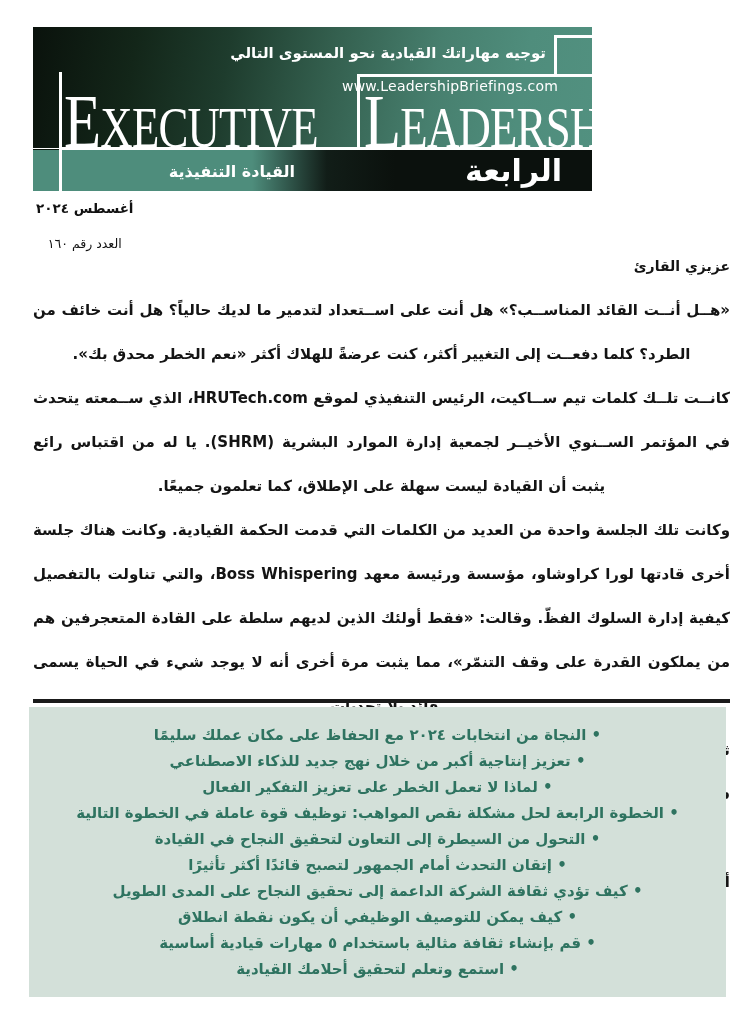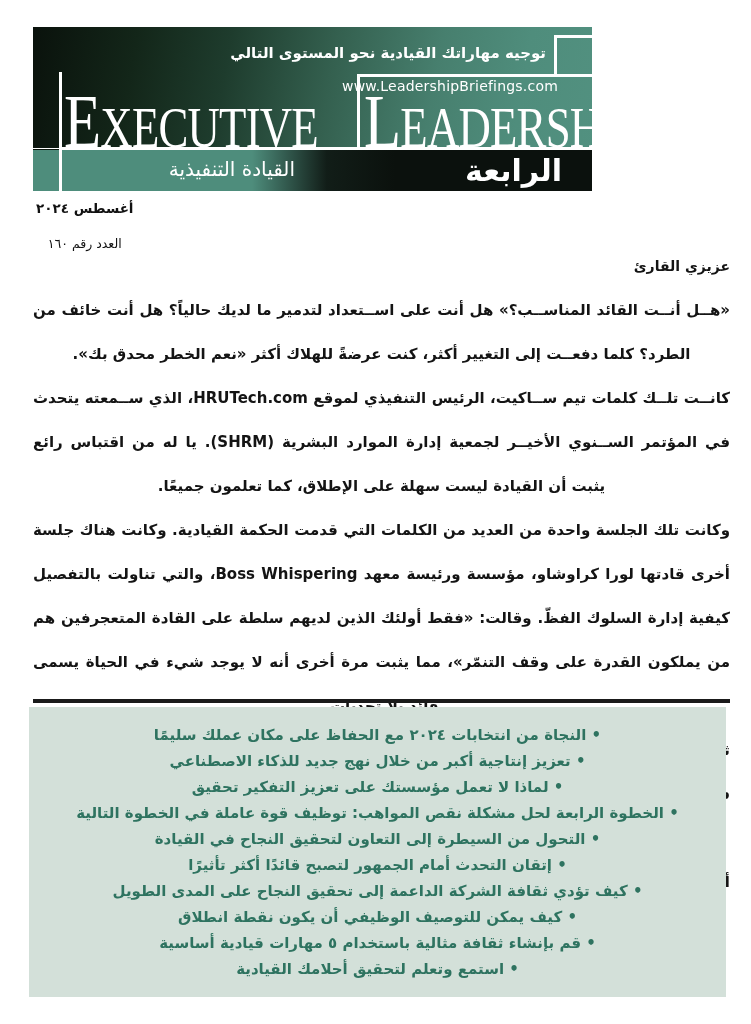--- a/index.html
+++ b/index.html
@@ -42,21 +42,21 @@
     font-family:"Liberation Serif","DejaVu Serif",serif;
     font-size:56px; line-height:1; letter-spacing:-1px; white-space:nowrap;
     transform:scaleX(.8); transform-origin:0 100%;
   }
   .logo-word::first-letter { font-size:76px; }
   .logo-word.w1 { left:31px; }
   .logo-word.w2 { left:331px; }
 
   .mh-subtitle-ar {
     position:absolute; bottom:10px; left:138px; width:124px; text-align:left;
-    color:#fff; font-weight:normal; font-size:20px; direction:rtl; white-space:nowrap;
+    color:#fff; font-weight:bold; font-size:16px; direction:rtl; white-space:nowrap;
   }
   .mh-edition-ar {
     position:absolute; bottom:3px; right:30px;
     color:#fff; font-weight:bold; font-size:30px; direction:rtl; white-space:nowrap;
   }
 
   
   .issue { position:absolute; left:36px; top:200px; direction:rtl; text-align:center; color:#111; }
   .issue-month  { font-weight:bold; font-size:13.5px; }
   .issue-number { font-size:12.5px; margin-top:20px; }
@@ -125,21 +125,21 @@
     <p>ثم كانت هناك جميع الجلسات المتعلقة بالفظاظة وإدارة السياسة في مكان العمل، وهي قضايا في وقتها دون أدنى شك. تتحدث المقالة الأولى أدناه عن هذه القضية المثيرة للجدل وهي قضية يحتاجها جميع القادة الآن.</p>
     <p>أتمنى لك التغلب على جميع التحديات التي ألقيت في طريقك. وتذكر أنه لا توجد مكافأة تأتي دون مخاطر.</p>
   </main>
 
   <div class="rule"></div>
 
   <section class="toc">
     <ul>
       <li>النجاة من انتخابات ٢٠٢٤ مع الحفاظ على مكان عملك سليمًا</li>
       <li>تعزيز إنتاجية أكبر من خلال نهج جديد للذكاء الاصطناعي</li>
-      <li>لماذا لا تعمل مؤسستك على تعزيز التفكير تحقيق</li>
+      <li>لماذا لا تعمل الخطر على تعزيز التفكير الفعال</li>
       <li>الخطوة الرابعة لحل مشكلة نقص المواهب: توظيف قوة عاملة في الخطوة التالية</li>
       <li>التحول من السيطرة إلى التعاون لتحقيق النجاح في القيادة</li>
       <li>إتقان التحدث أمام الجمهور لتصبح قائدًا أكثر تأثيرًا</li>
       <li>كيف تؤدي ثقافة الشركة الداعمة إلى تحقيق النجاح على المدى الطويل</li>
       <li>كيف يمكن للتوصيف الوظيفي أن يكون نقطة انطلاق</li>
       <li>قم بإنشاء ثقافة مثالية باستخدام ٥ مهارات قيادية أساسية</li>
       <li>استمع وتعلم لتحقيق أحلامك القيادية</li>
     </ul>
   </section>
 

